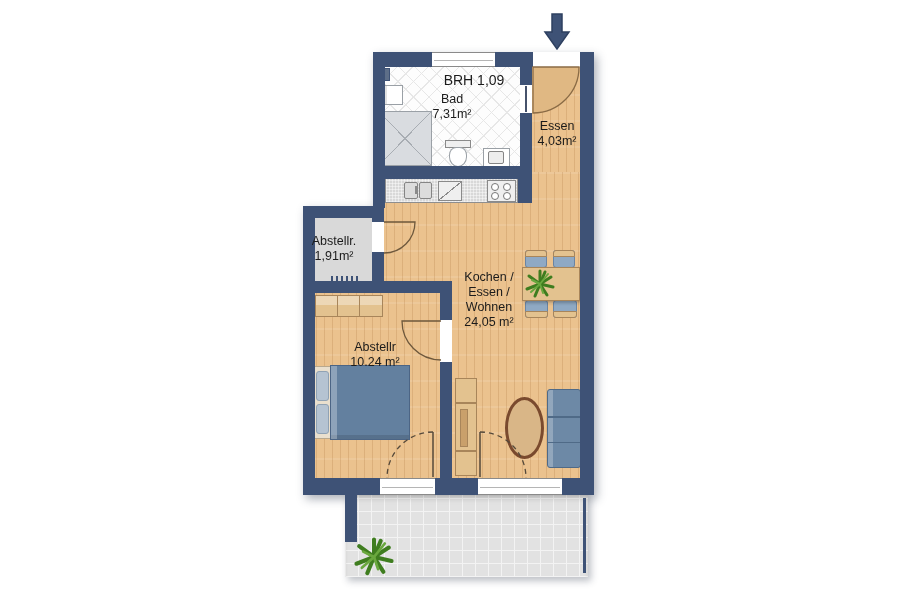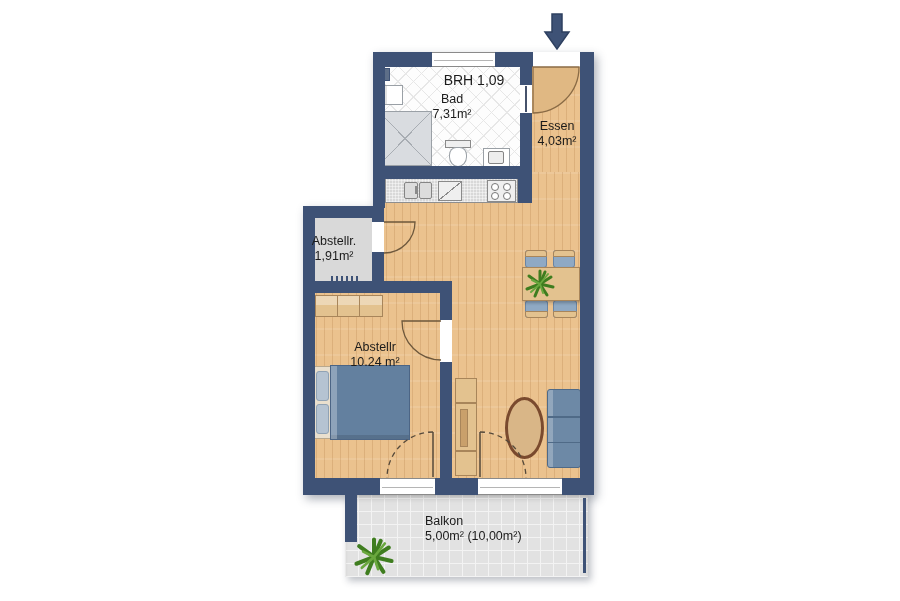--- a/index.html
+++ b/index.html
@@ -187,24 +187,26 @@
   <div class="label" style="left:557px;top:119px;">
     <div>Essen</div>
     <div>4,03m²</div>
   </div>
 
   <div class="label" style="left:334px;top:234px;">
     <div>Abstellr.</div>
     <div>1,91m²</div>
   </div>
 
+  <div class="label" style="left:489px;top:270px;">
+    <div>Kochen /</div>
+    <div>Essen /</div>
+    <div>Wohnen</div>
+    <div>24,05 m²</div>
+  </div>
 
   <div class="label" style="left:375px;top:340px;">
     <div>Abstellr</div>
     <div>10.24 m²</div>
   </div>
 
-  <div class="label left" style="left:425px;top:514px;">
-    <div>Balkon</div>
-    <div>5,00m² (10,00m²)</div>
-  </div>
 
 </div>
 
 </body></html>

